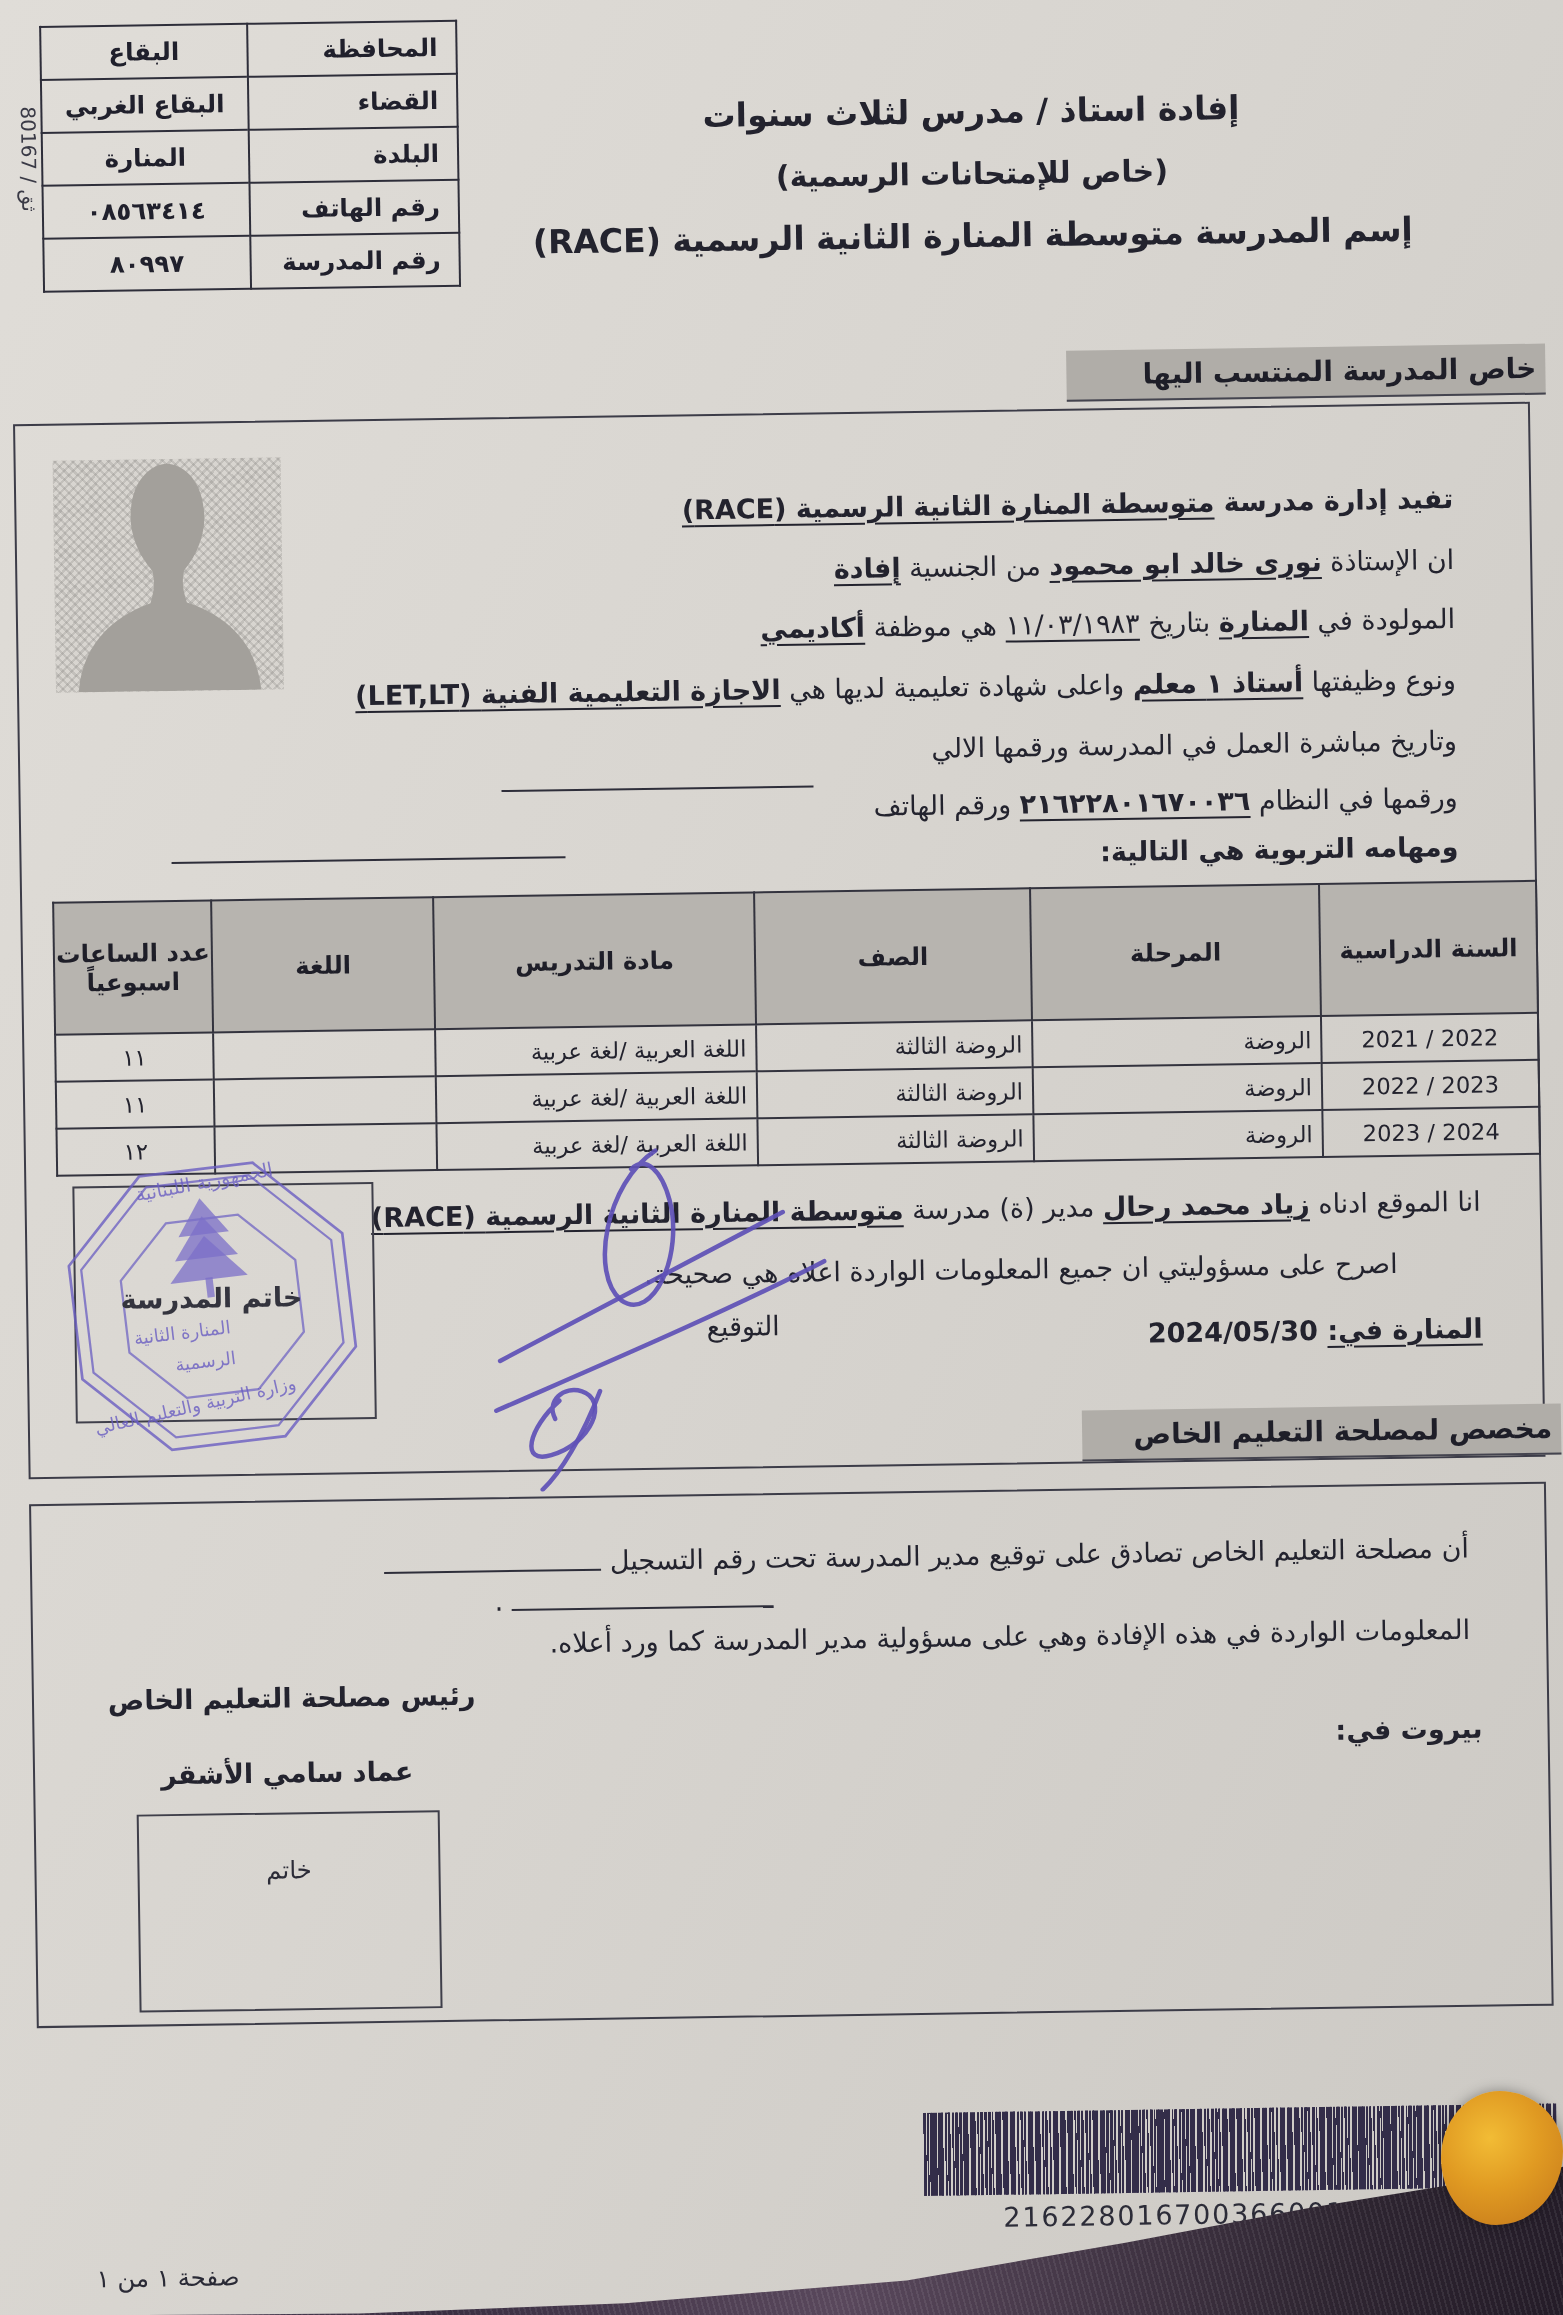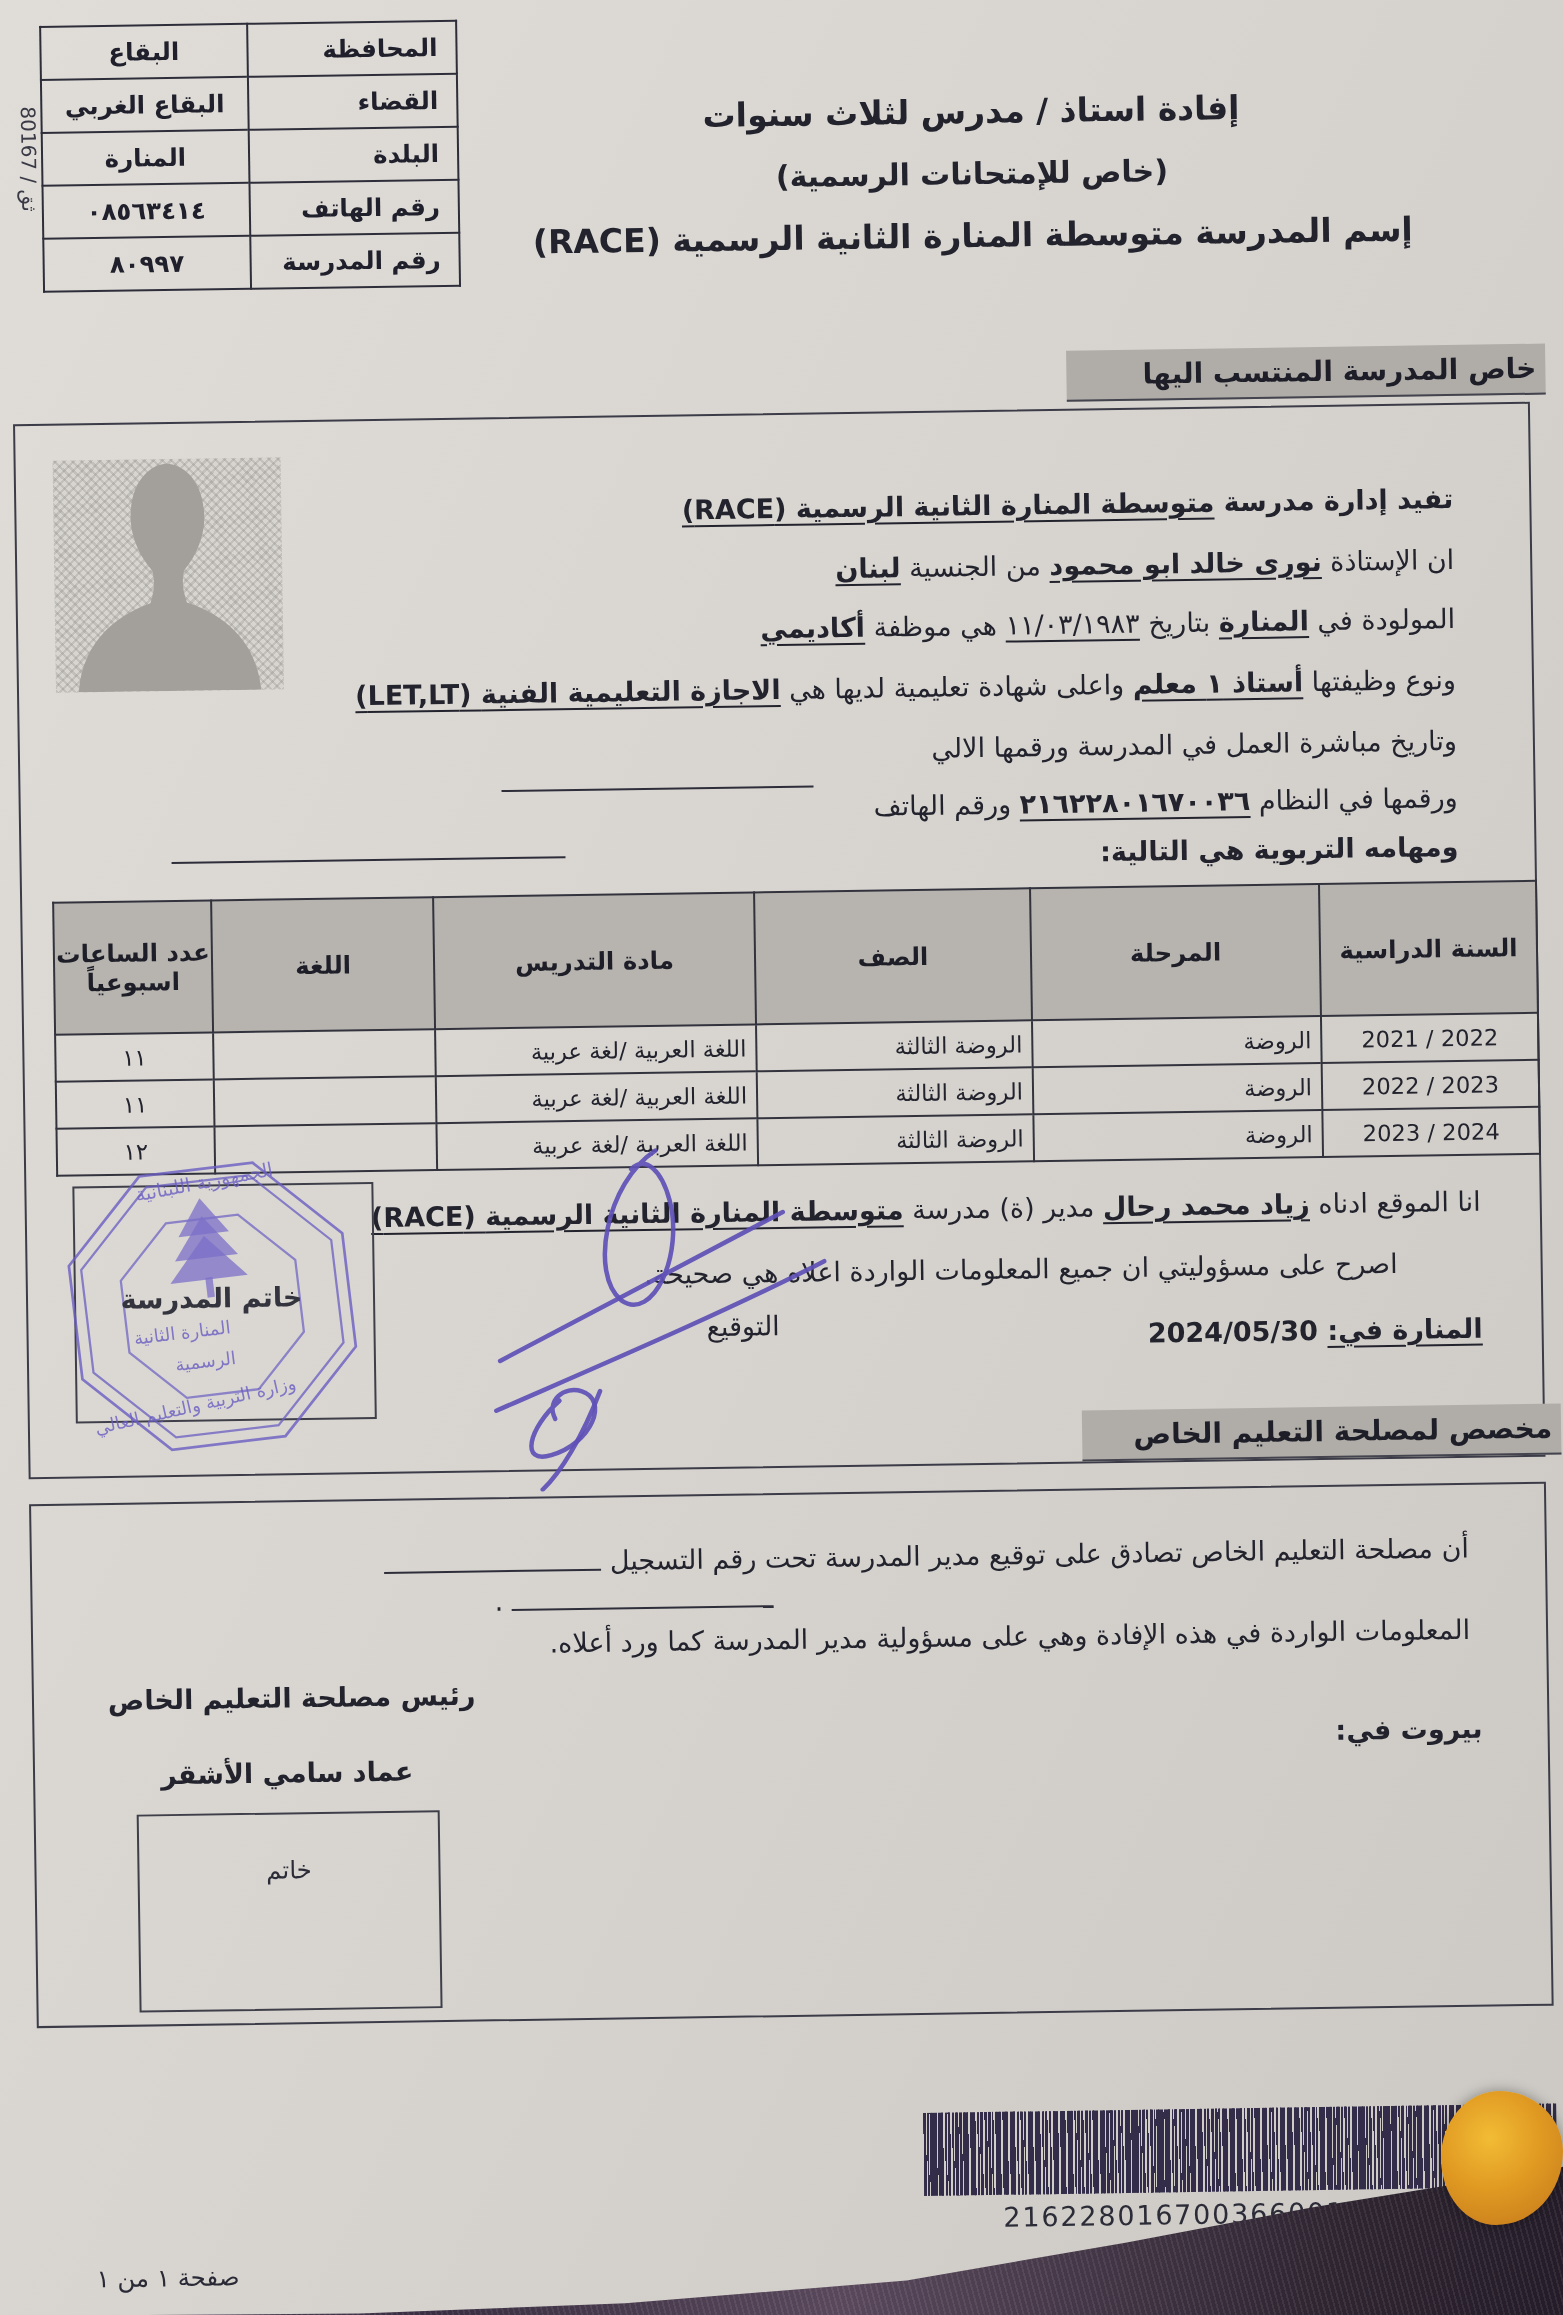--- a/index.html
+++ b/index.html
@@ -123,21 +123,21 @@
   <div class="abs photo" style="left:63px;top:450px;">
     <svg width="228" height="232" viewBox="0 0 100 100" preserveAspectRatio="none">
       <path d="M10,100 C12,76 30,66 42,62 C44,56 44,52 43,48 C36,40 33,30 34,22 C35,8 44,2 50,2 C56,2 65,8 66,22 C67,30 64,40 57,48 C56,52 56,56 58,62 C70,66 88,76 90,100 Z" fill="#a3a09b"></path>
     </svg>
   </div>
 
   <div class="abs pline bold" style="right:100px;top:493px;">
     <span>تفيد إدارة مدرسة </span><span class="u">متوسطة المنارة الثانية الرسمية</span><span class="u"> (RACE)</span>
   </div>
   <div class="abs pline" style="right:100px;top:554px;">
-    <span>ان الإستاذة </span><span class="u bold">نورى خالد ابو محمود</span><span> من الجنسية </span><span class="u bold">لبنان</span>
+    <span>ان الإستاذة </span><span class="u bold">نورى خالد ابو محمود</span><span> من الجنسية </span><span class="u bold">إفادة</span>
   </div>
   <div class="abs pline" style="right:100px;top:613px;">
     <span>المولودة في </span><span class="u bold">المنارة</span><span> بتاريخ </span><span class="u">١١/٠٣/١٩٨٣</span><span> هي موظفة </span><span class="u bold">أكاديمي</span>
   </div>
   <div class="abs pline" style="right:100px;top:674px;">
     <span>ونوع وظيفتها </span><span class="u bold">أستاذ ١ معلم</span><span> واعلى شهادة تعليمية لديها هي </span><span class="u bold">الاجازة التعليمية الفنية</span><span class="u bold"> (LET,LT)</span>
   </div>
   <div class="abs pline" style="right:100px;top:735px;">
     <span>وتاريخ مباشرة العمل في المدرسة ورقمها الالي</span>
   </div>

